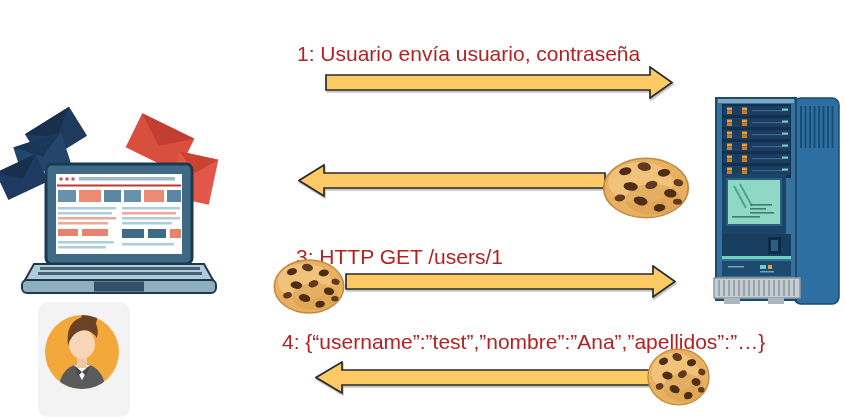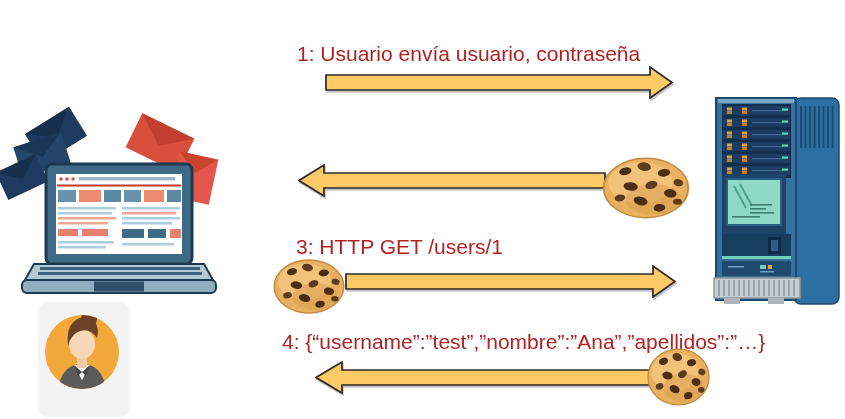--- a/index.html
+++ b/index.html
@@ -246,21 +246,21 @@
     <polygon points="1,9 325,9 325,1 347,16.5 325,32 325,24 1,24"></polygon>
   </svg>
 
   <svg class="arrow" style="left:298px;top:164px" width="308" height="33" viewBox="0 0 308 33">
     <polygon points="26,9 307,9 307,24 26,24 26,32 1,16.5 26,1"></polygon>
   </svg>
   <svg class="cookie" style="left:601px;top:156px" width="90" height="64" viewBox="0 0 100 84" preserveAspectRatio="none">
     <use href="#cookie-sym"></use>
   </svg>
 
-  <div class="msg-label" style="left:296px;top:235px">3: HTTP GET /users/1</div>
+  <div class="msg-label" style="left:296px;top:245px">3: HTTP GET /users/1</div>
   <svg class="arrow" style="left:345px;top:265px" width="332" height="33" viewBox="0 0 332 33">
     <polygon points="1,9 308,9 308,1 330,16.5 308,32 308,24 1,24"></polygon>
   </svg>
   <svg class="cookie" style="left:272px;top:258px" width="74" height="57" viewBox="0 0 100 84" preserveAspectRatio="none">
     <use href="#cookie-sym"></use>
   </svg>
 
   <div class="msg-label" style="left:282px;top:330px">4: {“username”:”test”,”nombre”:”Ana”,”apellidos”:”…}</div>
   <svg class="arrow" style="left:315px;top:361px" width="341" height="33" viewBox="0 0 341 33">
     <polygon points="27,9 340,9 340,24 27,24 27,32 1,16.5 27,1"></polygon>

